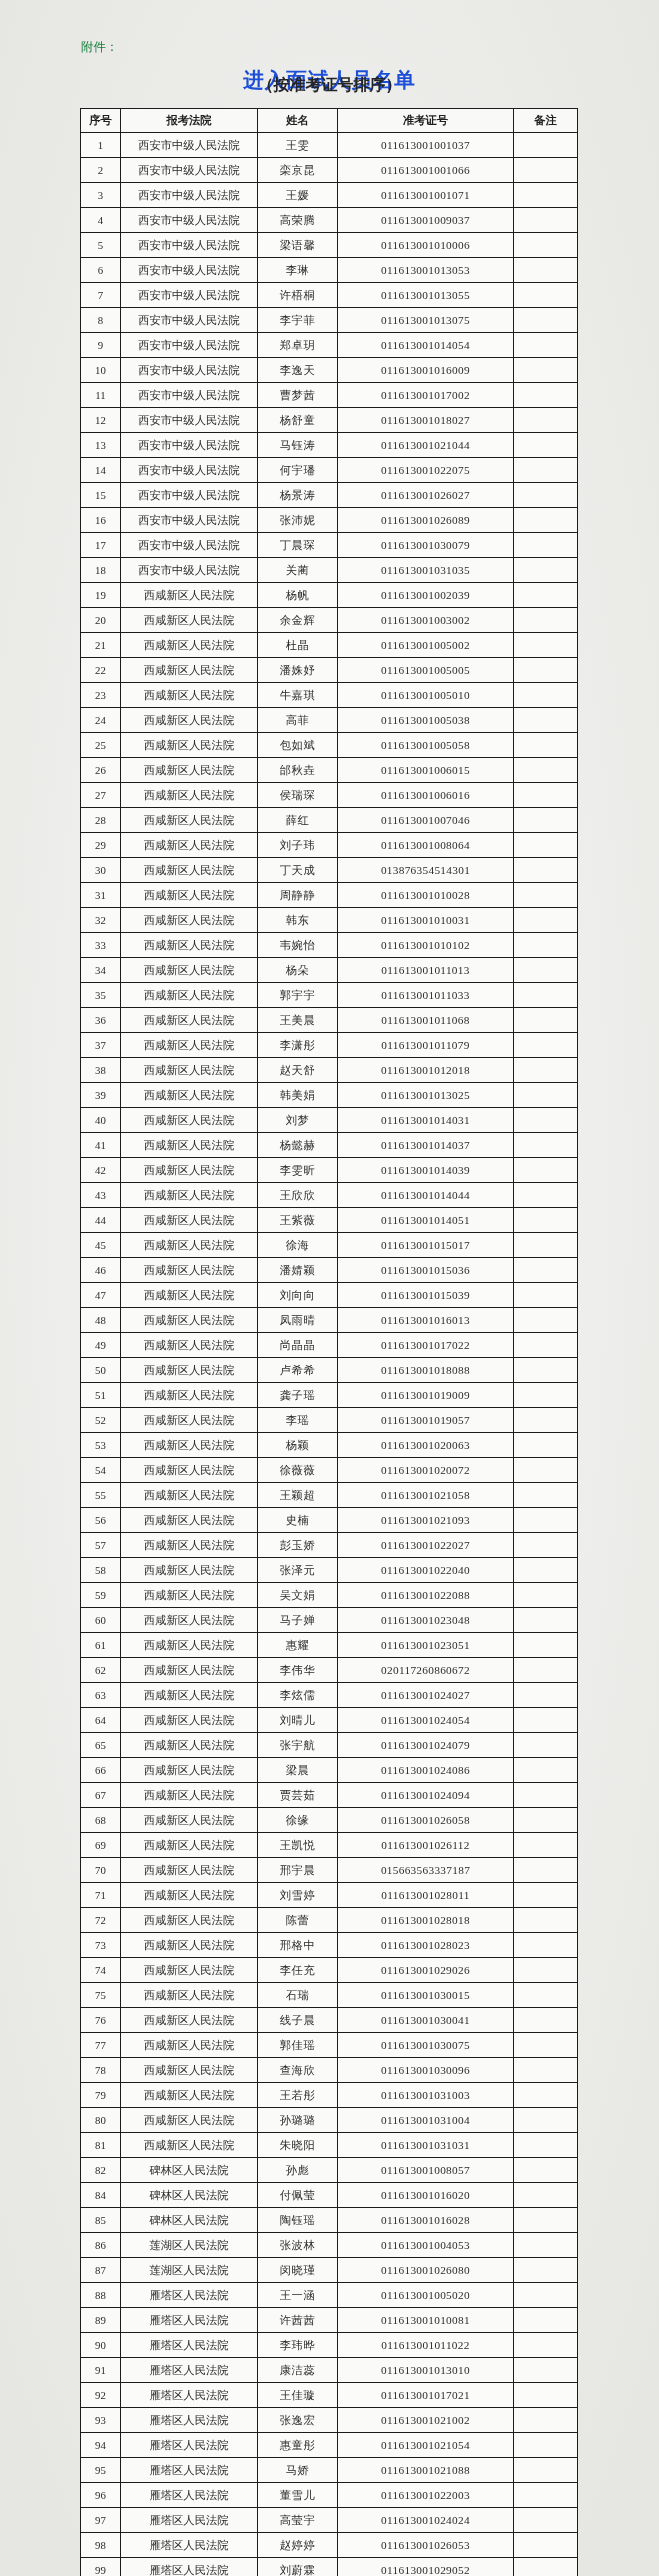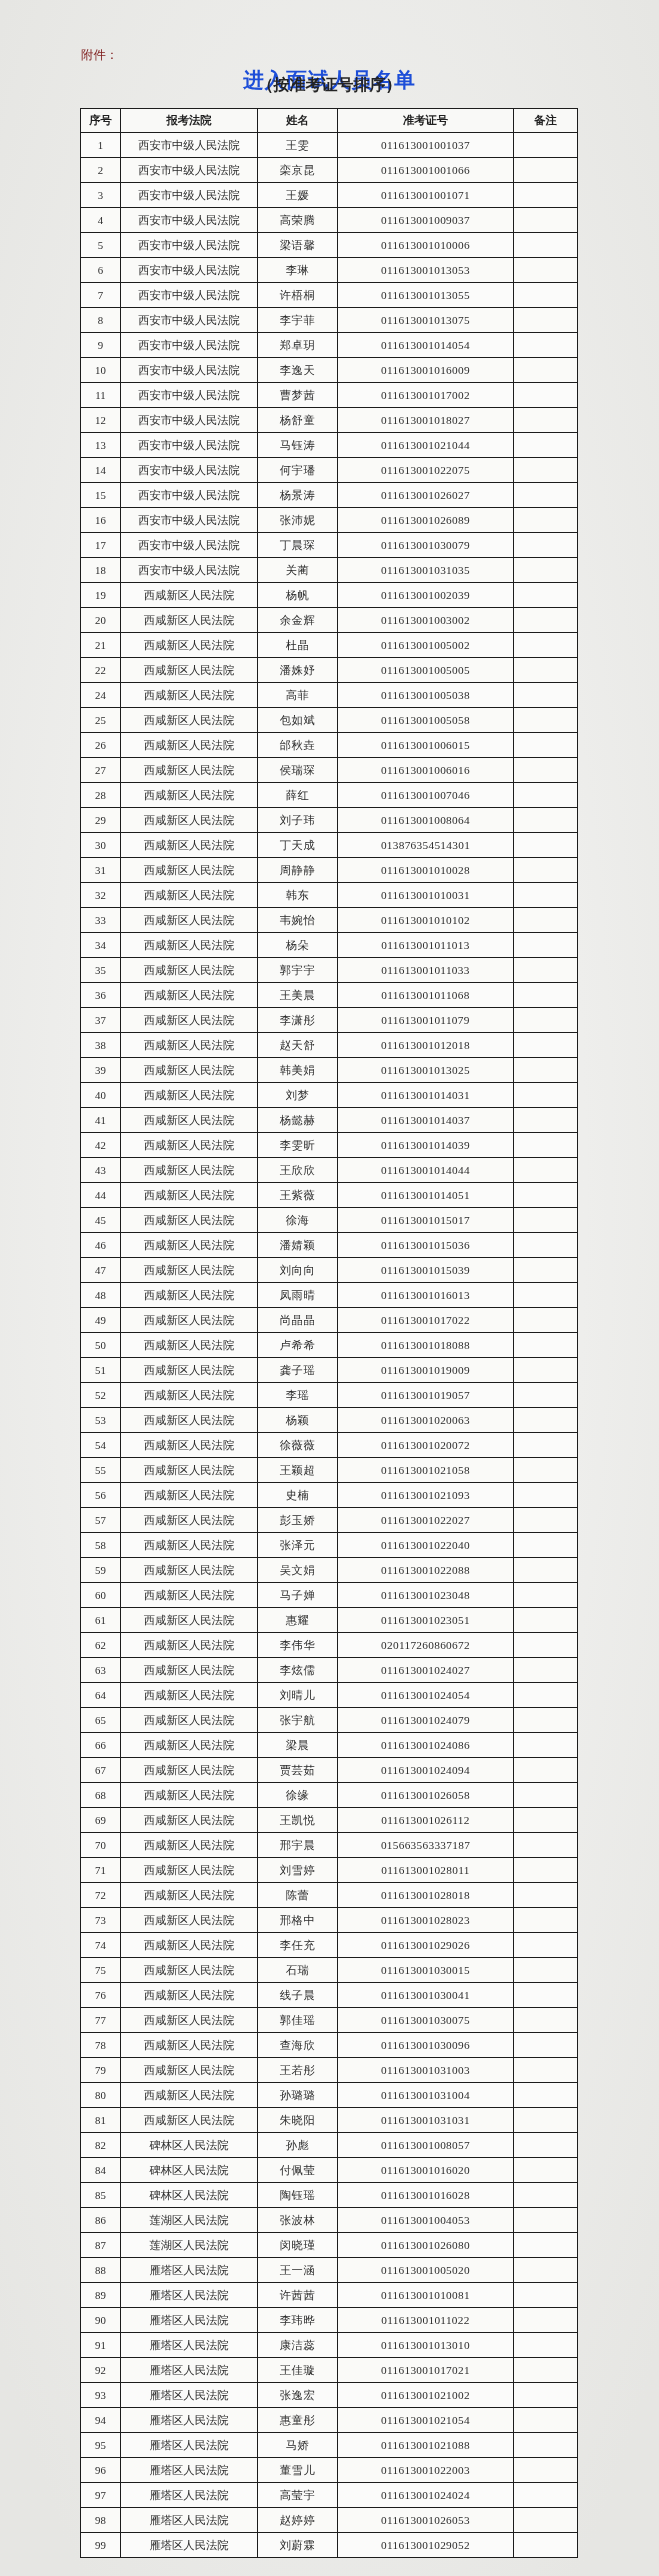--- a/index.html
+++ b/index.html
@@ -7,22 +7,22 @@
   body {
     height:2964px;
     overflow:hidden;
     font-family:"Liberation Serif","DejaVu Serif",serif;
     background:radial-gradient(ellipse 464px 1649px at 50% 40%, #f4f4f2 0%, #eeeeec 55%, #e6e6e3 100%);
     color:#232323;
     position:relative;
   }
   .doc { position:absolute; inset:0; }
   .attachment-label{
-    position:absolute; left:81px; top:47px;
-    font-size:12.4px; color:#7f1d1d;
+    position:absolute; left:81px; top:39px;
+    font-size:12.4px; color:#15803d;
   }
   .doc-title{
     position:absolute; top:66px; left:0; width:100%;
     text-align:center; font-size:20.6px; font-weight:bold;
     letter-spacing:1px; color:#1d4ed8;
   }
   .doc-subtitle{
     position:absolute; top:75px; left:0; width:100%;
     text-align:center; font-size:16px; font-weight:bold;
     color:#242424;
@@ -235,20 +235,27 @@
           <td class="c4"></td>
         </tr>
         <tr>
           <td class="c0">22</td>
           <td class="c1">西咸新区人民法院</td>
           <td class="c2">潘姝妤</td>
           <td class="c3">011613001005005</td>
           <td class="c4"></td>
         </tr>
         <tr>
+          <td class="c0">23</td>
+          <td class="c1">西咸新区人民法院</td>
+          <td class="c2">牛嘉琪</td>
+          <td class="c3">011613001005010</td>
+          <td class="c4"></td>
+        </tr>
+        <tr>
           <td class="c0">24</td>
           <td class="c1">西咸新区人民法院</td>
           <td class="c2">高菲</td>
           <td class="c3">011613001005038</td>
           <td class="c4"></td>
         </tr>
         <tr>
           <td class="c0">25</td>
           <td class="c1">西咸新区人民法院</td>
           <td class="c2">包如斌</td>

